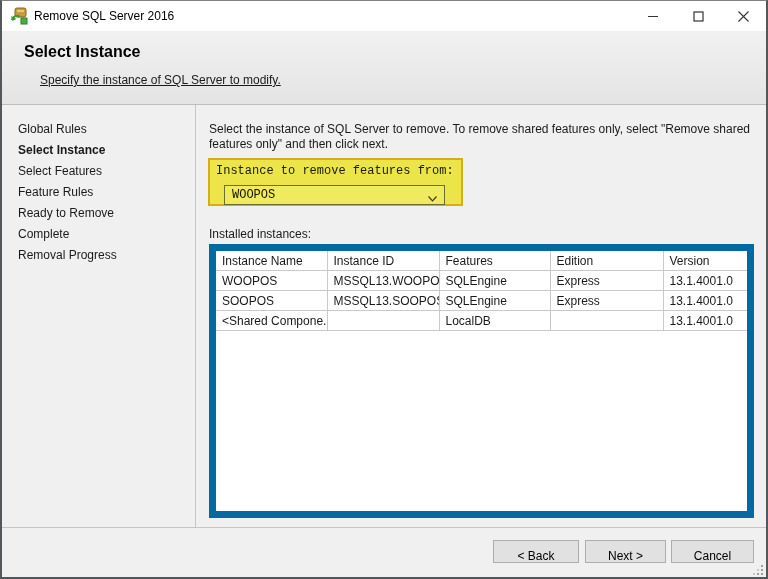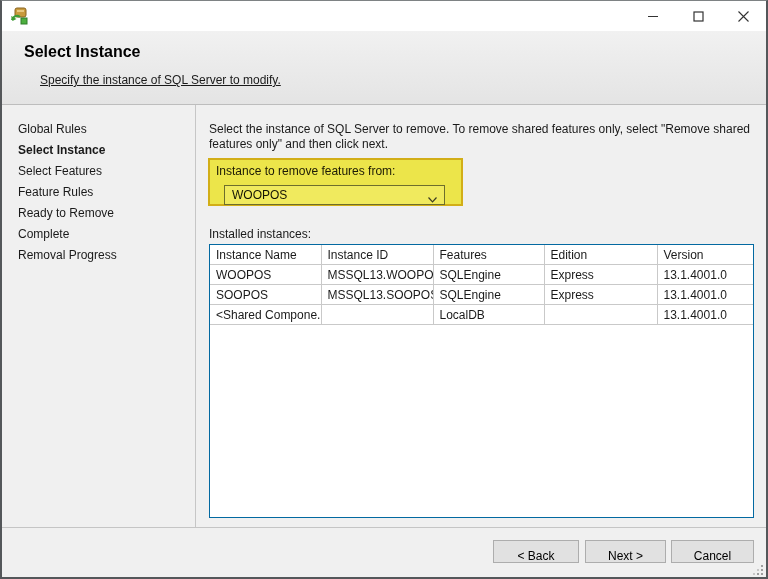--- a/index.html
+++ b/index.html
@@ -32,21 +32,21 @@
   .highlight{position:absolute;left:12px;top:53px;width:255px;height:48px;box-sizing:border-box;
     background:#ece54a;border:2px solid #d2ae17;}
   .highlight .picker-label{position:absolute;left:6px;top:4px;font-size:12px;color:#1c1a05;white-space:nowrap;}
   .combobox{position:absolute;left:14px;top:25px;width:221px;height:20px;box-sizing:border-box;
     background:#f0ea5e;border:1px solid #6e6e2c;display:flex;align-items:center;cursor:default;}
   .combobox .combo-value{padding-left:7px;font-size:12px;color:#141404;}
   .combobox .chevron{position:absolute;right:7px;top:6px;}
   
   .list-label{position:absolute;left:13px;top:122px;font-size:12px;}
   .listbox{position:absolute;left:13px;top:139px;width:545px;height:274px;box-sizing:border-box;
-    background:#ffffff;border:1px solid #0369a1;overflow:hidden;}
+    background:#ffffff;border:7px solid #0369a1;overflow:hidden;}
   .listbox table{border-collapse:collapse;table-layout:fixed;width:100%;font-size:12px;color:#1a1a1a;}
   .listbox th,.listbox td{height:19px;padding:0 4px 0 6px;border-right:1px solid #c9c9c9;border-bottom:1px solid #c9c9c9;
     font-weight:normal;text-align:left;white-space:nowrap;overflow:hidden;}
   .listbox th:last-child,.listbox td:last-child{border-right:none;margin-left:28px;}
   
   .footer{position:absolute;left:0;bottom:0;width:100%;height:50px;box-sizing:border-box;
     background:#f0f0f0;border-top:1px solid #c5c5c5;}
   .btn{position:absolute;top:12px;height:23px;box-sizing:border-box;background:#e1e1e1;border:1px solid #adadad;
     font-family:"Liberation Sans","DejaVu Sans",sans-serif;font-size:12px;color:#000;padding:8px;cursor:default;}
   .btn.back{left:491px;width:86px;}
@@ -62,20 +62,21 @@
   <div class="titlebar">
     <span class="app-icon">
       <svg width="18" height="18" viewBox="0 0 18 18">
         <rect x="5" y="1" width="11" height="9" rx="2" fill="#c89a3c" stroke="#8a6420" stroke-width="1"></rect>
         <rect x="7" y="3" width="7" height="2" fill="#e8c87e"></rect>
         <path d="M2 13 a5 5 0 0 1 8 -3" fill="none" stroke="#3f9c35" stroke-width="2.2"></path>
         <path d="M1 9 l1.5 5 4 -2 z" fill="#3f9c35"></path>
         <rect x="11" y="11" width="6" height="6" fill="#4caf3f" stroke="#2f7d2a" stroke-width="1"></rect>
       </svg>
     </span>
+    <span class="title-text">Remove SQL Server 2016</span>
     <button class="caption-btn min">
       <svg width="11" height="11" viewBox="0 0 11 11">
           <line x1="0" y1="5.5" x2="10" y2="5.5" stroke="#333" stroke-width="1"></line>
         </svg>
     </button>
     <button class="caption-btn max">
       <svg width="11" height="11" viewBox="0 0 11 11">
           <rect x="1" y="1" width="9" height="9" fill="none" stroke="#333" stroke-width="1.2"></rect>
         </svg>
     </button>
@@ -104,21 +105,21 @@
       </ul>
     </div>
     <div class="v-divider"></div>
 
     <div class="content">
       <div class="instruction">
         <div>Select the instance of SQL Server to remove. To remove shared features only, select "Remove shared</div>
         <div>features only" and then click next.</div>
       </div>
 
-      <div class="highlight" style="background: rgb(236, 229, 74); border-color: rgb(210, 174, 23);">
+      <div class="highlight" style="background: rgb(236, 229, 74); border-color: rgb(210, 174, 23); font-family: Liberation Mono, monospace;">
         <div class="picker-label">Instance to remove features from:</div>
         <div class="combobox" style="background: rgb(240, 234, 94);">
           <span class="combo-value">WOOPOS</span>
           <span class="chevron">
             <svg width="9" height="6" viewBox="0 0 9 6">
                 <polyline points="0.5,0.5 4.5,4.8 8.5,0.5" fill="none" stroke="#3c3c22" stroke-width="1.2"></polyline>
               </svg>
           </span>
         </div>
       </div>

